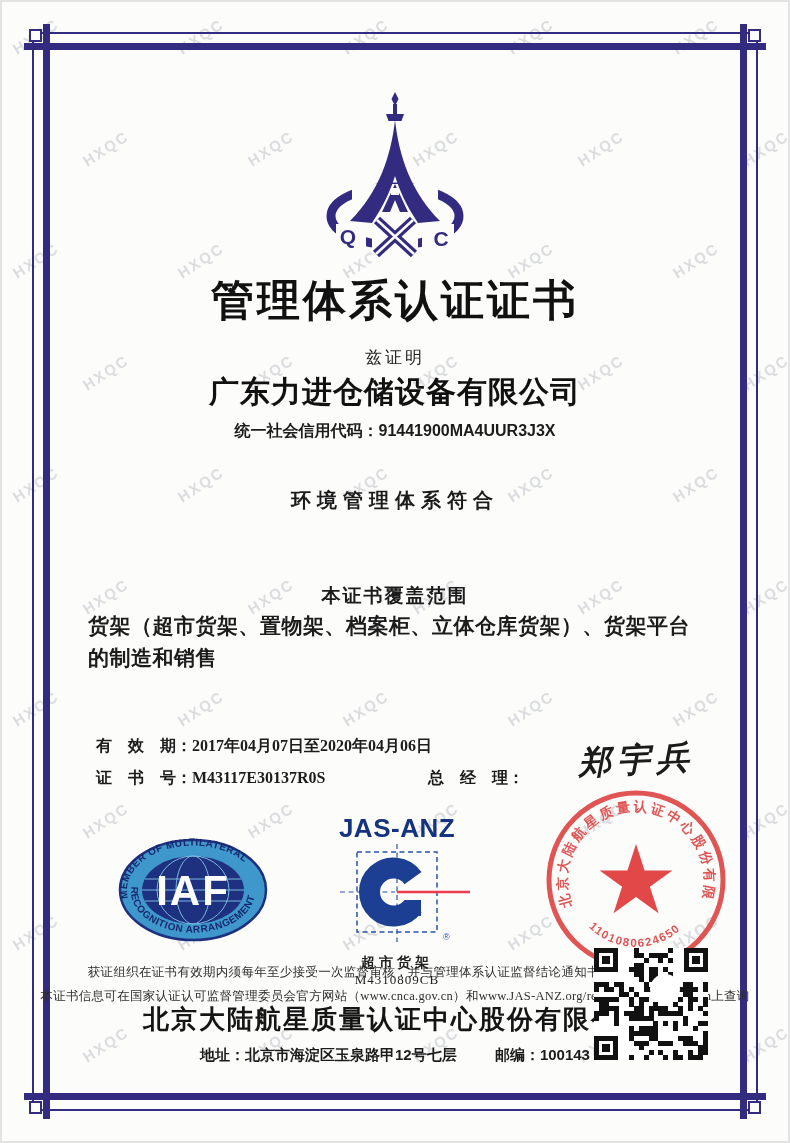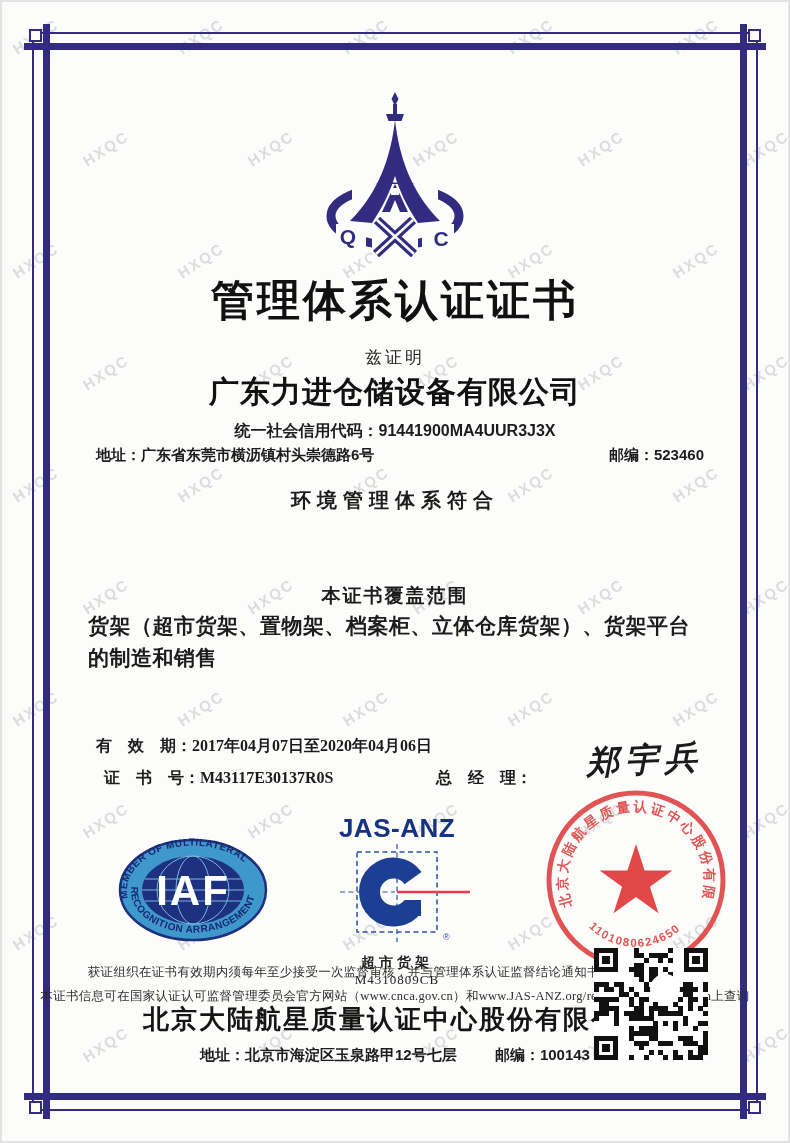--- a/index.html
+++ b/index.html
@@ -40,21 +40,21 @@
   .credit{top:421px;font-size:16px;font-weight:700;}
   .addr-row{top:446px;left:96px;width:608px;display:flex;justify-content:space-between;font-size:15px;font-weight:700;}
   .env{top:487px;font-family:"Liberation Serif",serif;font-size:20px;font-weight:600;letter-spacing:6px;}
   .iso{top:533px;font-size:22px;font-weight:800;letter-spacing:1px;}
   .scope-head{top:583px;font-family:"Liberation Serif",serif;font-size:19px;font-weight:600;letter-spacing:2px;}
   .scope-text{top:610px;left:88px;width:620px;font-family:"Liberation Serif",serif;font-size:21px;font-weight:600;line-height:32px;letter-spacing:.5px;}
   .drow{font-family:"Liberation Serif",serif;font-size:16px;font-weight:600;white-space:nowrap;}
   .drow .cell2{position:absolute;left:332px;top:0;}
   .r1{top:703px;left:96px;width:640px;}
   .r2{top:736px;left:96px;}
-  .r3{top:768px;left:96px;width:640px;margin-left:8px;}
+  .r3{top:768px;left:96px;width:640px;}
   .signature{position:absolute;left:482px;top:-30px;font-family:"Liberation Serif",serif;font-size:33px;font-weight:700;font-style:italic;transform:rotate(-3deg);letter-spacing:6px;color:#1b1b1b;}
   
   .iaf-wrap{left:117px;top:837px;width:152px;height:106px;}
   .jas-wrap{left:322px;top:813px;width:150px;text-align:center;z-index:2;}
   .jas-title{font-size:26px;font-weight:900;color:#16337f;letter-spacing:.5px;font-family:"Liberation Sans",sans-serif;}
   .jas-label{margin-top:2px;font-family:"Liberation Serif",serif;font-size:14px;font-weight:700;letter-spacing:4px;color:#222;}
   .jas-code{font-family:"Liberation Serif",serif;font-size:13px;color:#222;letter-spacing:1px;}
   .seal-wrap{left:542px;top:786px;width:188px;height:188px;z-index:3;opacity:.93;}
   
   .note{font-family:"Liberation Serif",serif;font-size:12.5px;color:#2e2e2e;letter-spacing:.3px;}
@@ -177,24 +177,20 @@
     </g>
     <text x="26" y="152" font-size="21" font-weight="bold" fill="#322b80" text-anchor="middle">Q</text>
     <text x="119" y="154" font-size="21" font-weight="bold" fill="#322b80" text-anchor="middle">C</text>
   </svg>
 
   <div class="abs ctr certify">兹证明</div>
   <div class="abs ctr title">管理体系认证证书</div>
   <div class="abs ctr company">广东力进仓储设备有限公司</div>
   <div class="abs ctr credit">
     <span>统一社会信用代码：</span><span>91441900MA4UUR3J3X</span>
-  </div>
-  <div class="abs addr-row">
-    <span><span>地址：</span><span>广东省东莞市横沥镇村头崇德路6号</span></span>
-    <span><span>邮编：</span><span>523460</span></span>
   </div>
 
   <div class="abs ctr env">环境管理体系符合</div>
   <div class="abs scope-text">货架（超市货架、置物架、档案柜、立体仓库货架）、货架平台的制造和销售</div>
   <div class="abs ctr scope-head">本证书覆盖范围</div>
 
   <div class="abs drow r2">
     <span>有　效　期：</span><span>2017年04月07日至2020年04月06日</span>
   </div>
   <div class="abs drow r3">

